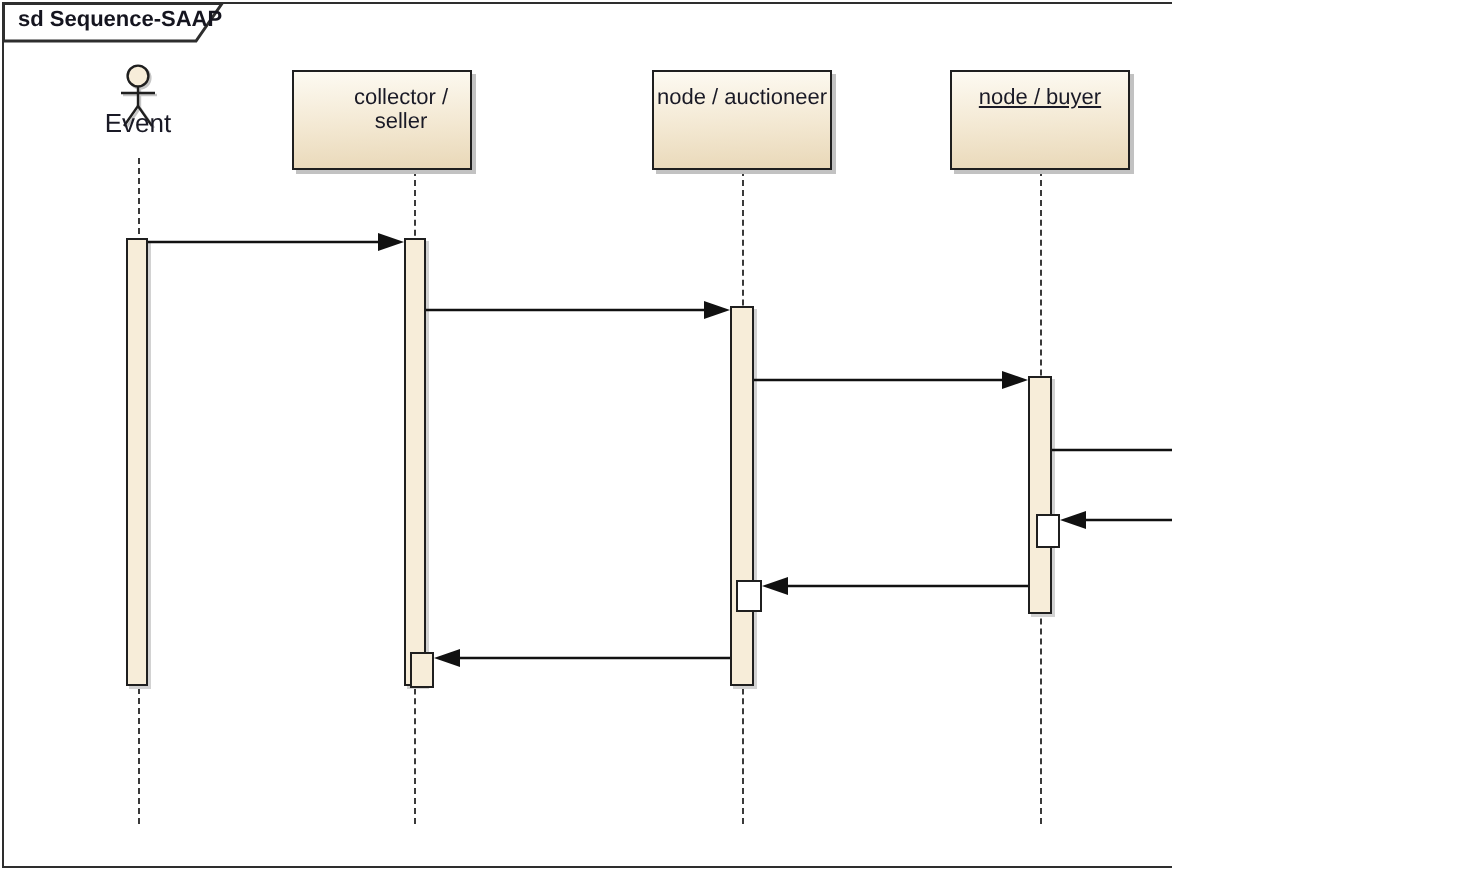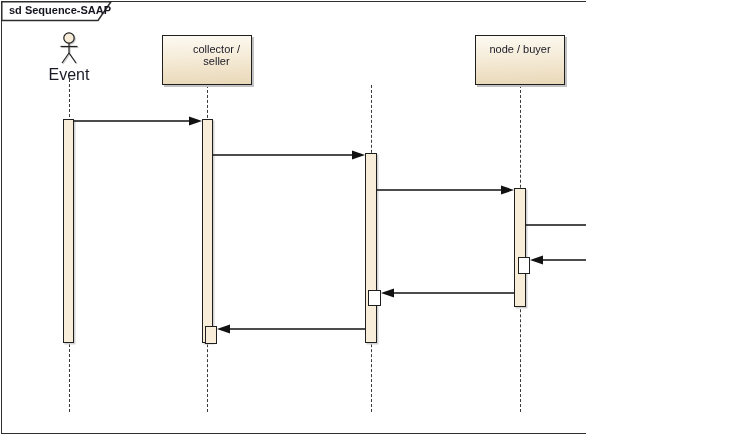--- a/index.html
+++ b/index.html
@@ -12,22 +12,22 @@
     border:1.5px solid #2e2e2e; box-sizing:border-box; background:transparent;
   }
   .frame-tab { position:absolute; left:1px; top:1px; }
   .frame-title {
     position:absolute; left:9px; top:4px; font-size:11px; font-weight:bold;
     color:#15151f; white-space:nowrap;
   }
   .actor-wrap { position:absolute; left:55px; top:31px; }
   .actor-wrap svg { filter:drop-shadow(1.5px 1.5px 0 #c6c6c6); }
   .actor-label {
-    position:absolute; left:44px; top:66px; width:50px; text-align:center;
-    font-size:16px; color:#1a1a26;
+    position:absolute; left:44px; top:54px; width:50px; text-align:center;
+    font-size:13px; color:#1a1a26;
   }
   .lifeline {
     position:absolute; width:0; border-left:1px dashed #3a3a3a;
   }
   .head-box {
     position:absolute; width:90px; height:50px; box-sizing:border-box;
     background:linear-gradient(178deg, #fdfaf2 0%, #f3e8d2 55%, #e9d8b8 100%);
     border:1px solid #1f1f1f; box-shadow:2px 2px 0 #c2c2c2;
     text-align:center; padding-top:7px; font-size:11px; color:#1a1a26;
   }
@@ -64,24 +64,27 @@
     </svg>
   </div>
   <div class="actor-label">Event</div>
 
   <div class="lifeline" style="left:69px; top:79px;  height:333px;"></div>
   <div class="lifeline" style="left:207px; top:85px; height:327px;"></div>
   <div class="lifeline" style="left:371px; top:85px; height:327px;"></div>
   <div class="lifeline" style="left:520px; top:85px; height:327px;"></div>
   <div class="lifeline" style="left:670px; top:85px; height:327px;"></div>
 
-  <div class="head-box" style="left:162px; top:35px;padding-left:19px;">
+  <div class="head-box" style="left:146px; top:35px;padding-left:19px;">
     <span>collector / seller</span>
   </div>
-  <div class="head-box" style="left:475px; top:35px;">
+  <div class="head-box" style="left:326px; top:35px;">
+    <span>node / auctioneer</span>
+  </div>
+  <div class="head-box" style="left:475px; top:35px;text-decoration:underline;">
     <span>node / buyer</span>
   </div>
 
   <div class="act-bar" style="left:63px;  top:119px; width:11px; height:224px;"></div>
   <div class="act-bar" style="left:202px; top:119px; width:11px; height:224px;"></div>
   <div class="act-bar" style="left:365px; top:153px; width:12px; height:190px;"></div>
   <div class="act-bar" style="left:514px; top:188px; width:12px; height:119px;"></div>
   <div class="act-bar" style="left:664px; top:223px; width:11px; height:51px;"></div>
 
   <div class="nest white" style="left:518px; top:257px; width:12px; height:17px;"></div>

